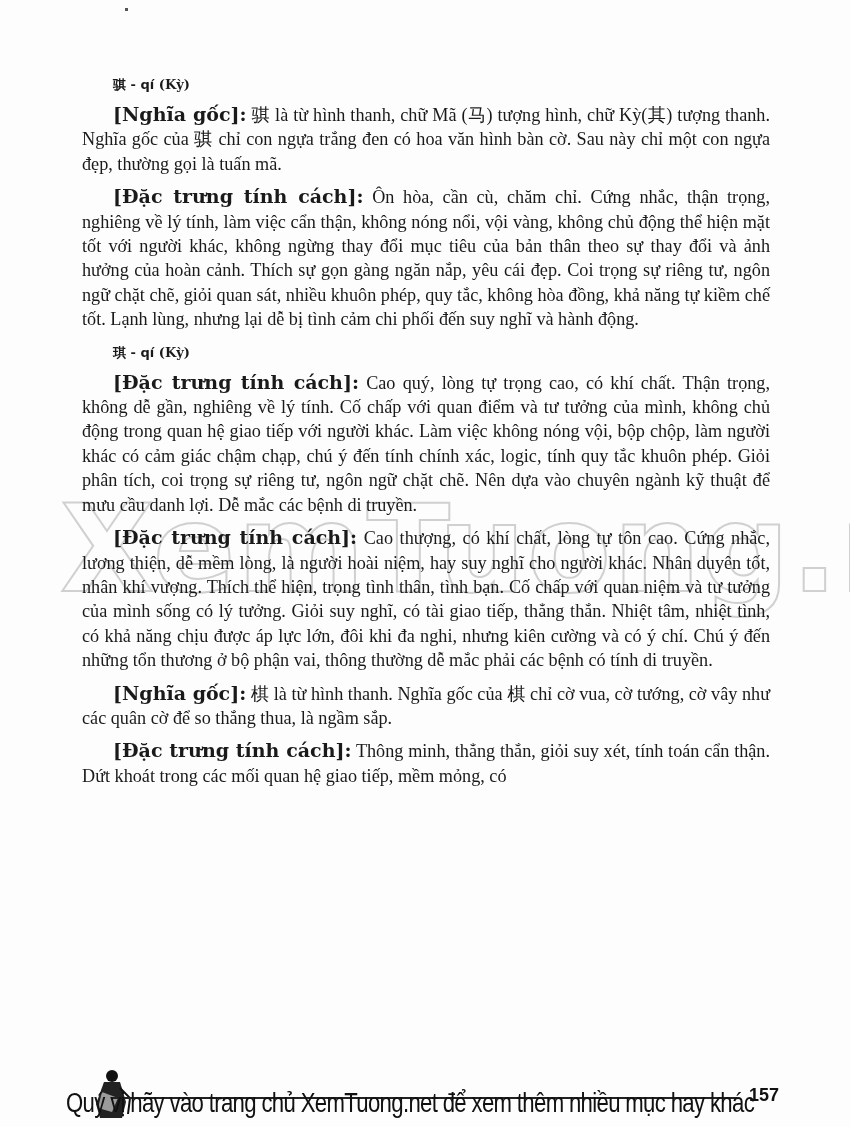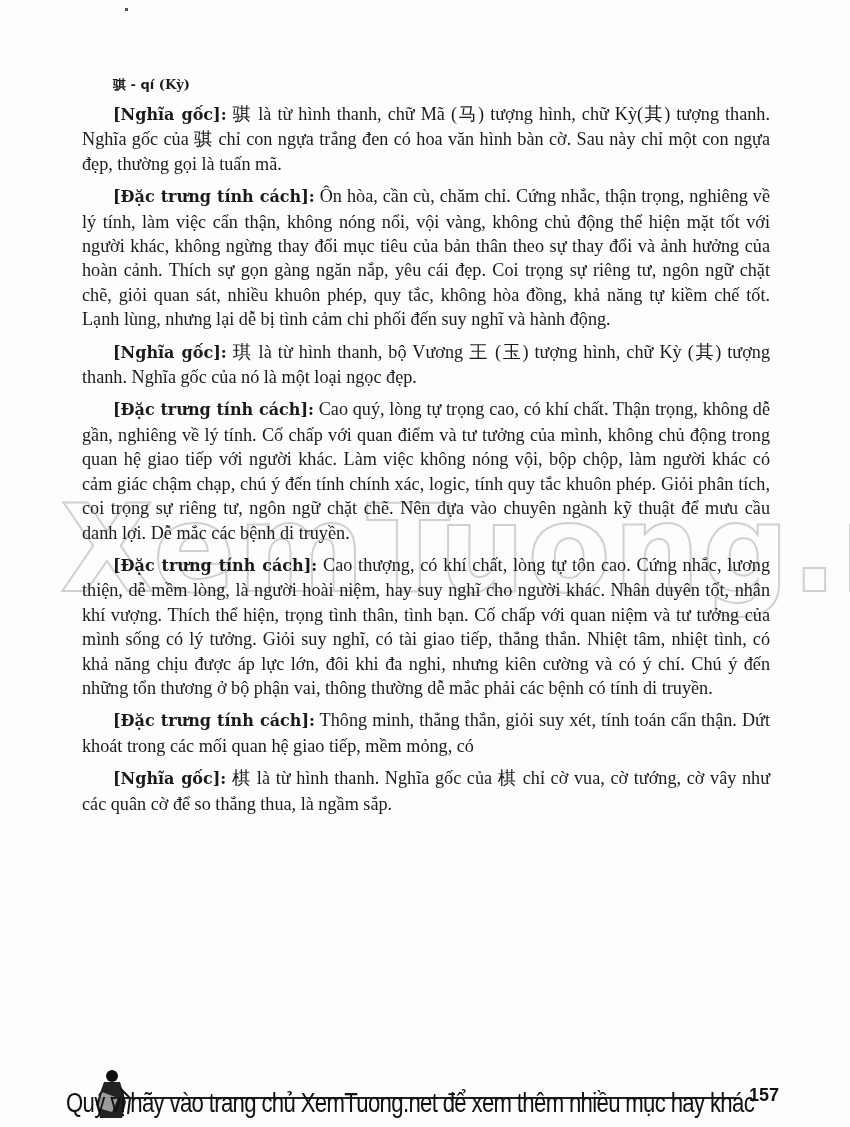--- a/index.html
+++ b/index.html
@@ -15,21 +15,21 @@
     font-family: "Liberation Serif", "DejaVu Serif", serif;
     font-size: 18.2px; line-height: 24.4px; text-align: justify;
   }
   .entry-title {
     margin: 0 0 4px 31px; font-weight: bold; font-size: 13px; line-height: 26px;
     font-family: "DejaVu Serif", serif;
   }
   .entry-title .hanzi { font-weight: bold; }
   .entry-title .pinyin { font-family: "DejaVu Sans", sans-serif; font-weight: bold; }
   .para { margin: 0 0 8px 0; text-indent: 31px; }
-  .para .label { font-weight: bold; font-family: "DejaVu Serif", serif; font-size: 16px; }
+  .para .label { font-weight: bold; font-family: "DejaVu Serif", serif; font-size: 19px; }
   .watermark {
     position: absolute; left: 60px; top: 478px; width: 760px;
     font-family: "DejaVu Sans", sans-serif; font-size: 122px; font-weight: bold;
     color: transparent; -webkit-text-stroke: 2px #c9c9c9; letter-spacing: 2px;
     pointer-events: none; white-space: nowrap; opacity: 0.85;
   }
   .footer {
     position: absolute; left: 66px; top: 1088px; width: 740px; height: 34px;
     font-family: "Liberation Sans", sans-serif; font-size: 27px; color: #111;
     letter-spacing: -0.8px; white-space: nowrap; transform: scaleX(0.82); transform-origin: left top;
@@ -58,31 +58,36 @@
         <span class="hanzi">骐</span>
         <span> - </span>
         <span class="pinyin">qí</span>
         <span>(Kỳ)</span>
       </div>
       <p class="para"><span class="label">[Nghĩa gốc]:</span> <span>骐 là từ hình thanh, chữ Mã (马) tượng hình, chữ Kỳ(其) tượng thanh. Nghĩa gốc của 骐 chỉ con ngựa trắng đen có hoa văn hình bàn cờ. Sau này chỉ một con ngựa đẹp, thường gọi là tuấn mã.</span></p>
       <p class="para"><span class="label">[Đặc trưng tính cách]:</span> <span>Ôn hòa, cần cù, chăm chỉ. Cứng nhắc, thận trọng, nghiêng về lý tính, làm việc cẩn thận, không nóng nổi, vội vàng, không chủ động thể hiện mặt tốt với người khác, không ngừng thay đổi mục tiêu của bản thân theo sự thay đổi và ảnh hưởng của hoàn cảnh. Thích sự gọn gàng ngăn nắp, yêu cái đẹp. Coi trọng sự riêng tư, ngôn ngữ chặt chẽ, giỏi quan sát, nhiều khuôn phép, quy tắc, không hòa đồng, khả năng tự kiềm chế tốt. Lạnh lùng, nhưng lại dễ bị tình cảm chi phối đến suy nghĩ và hành động.</span></p>
     </section>
 
     <section>
-      <p class="para"><span class="label">[Nghĩa gốc]:</span> <span>琪 là từ hình thanh, bộ Vương 王 (玉) tượng hình, chữ Kỳ (其) tượng thanh. Nghĩa gốc của nó là một loại ngọc đẹp.</span></p>
+      <div class="entry-title">
+        <span class="hanzi">琪</span>
+        <span> - </span>
+        <span class="pinyin">qí</span>
+        <span>(Kỳ)</span>
+      </div>
       <p class="para"><span class="label">[Đặc trưng tính cách]:</span> <span>Cao quý, lòng tự trọng cao, có khí chất. Thận trọng, không dễ gần, nghiêng về lý tính. Cố chấp với quan điểm và tư tưởng của mình, không chủ động trong quan hệ giao tiếp với người khác. Làm việc không nóng vội, bộp chộp, làm người khác có cảm giác chậm chạp, chú ý đến tính chính xác, logic, tính quy tắc khuôn phép. Giỏi phân tích, coi trọng sự riêng tư, ngôn ngữ chặt chẽ. Nên dựa vào chuyên ngành kỹ thuật để mưu cầu danh lợi. Dễ mắc các bệnh di truyền.</span></p>
     </section>
 
     <section>
       <p class="para"><span class="label">[Đặc trưng tính cách]:</span> <span>Cao thượng, có khí chất, lòng tự tôn cao. Cứng nhắc, lương thiện, dễ mềm lòng, là người hoài niệm, hay suy nghĩ cho người khác. Nhân duyên tốt, nhân khí vượng. Thích thể hiện, trọng tình thân, tình bạn. Cố chấp với quan niệm và tư tưởng của mình sống có lý tưởng. Giỏi suy nghĩ, có tài giao tiếp, thẳng thắn. Nhiệt tâm, nhiệt tình, có khả năng chịu được áp lực lớn, đôi khi đa nghi, nhưng kiên cường và có ý chí. Chú ý đến những tổn thương ở bộ phận vai, thông thường dễ mắc phải các bệnh có tính di truyền.</span></p>
     </section>
 
     <section>
+      <p class="para"><span class="label">[Nghĩa gốc]:</span> <span>棋 là từ hình thanh. Nghĩa gốc của 棋 chỉ cờ vua, cờ tướng, cờ vây như các quân cờ để so thắng thua, là ngầm sắp.</span></p>
       <p class="para"><span class="label">[Đặc trưng tính cách]:</span> <span>Thông minh, thẳng thắn, giỏi suy xét, tính toán cẩn thận. Dứt khoát trong các mối quan hệ giao tiếp, mềm mỏng, có</span></p>
-      <p class="para"><span class="label">[Nghĩa gốc]:</span> <span>棋 là từ hình thanh. Nghĩa gốc của 棋 chỉ cờ vua, cờ tướng, cờ vây như các quân cờ để so thắng thua, là ngầm sắp.</span></p>
     </section>
   </div>
 
   <svg class="logo" viewBox="0 0 40 52">
     <circle cx="20" cy="8" r="6" fill="#111"></circle>
     <path d="M12 14 L28 14 L34 34 L30 50 L8 50 L4 36 Z" fill="#222"></path>
     <path d="M10 24 L26 30 L20 44 L6 40 Z" fill="#fff" opacity="0.55"></path>
     <path d="M28 20 L38 30 L36 46" stroke="#111" stroke-width="2" fill="none"></path>
   </svg>
   <div class="footer-line"></div>

